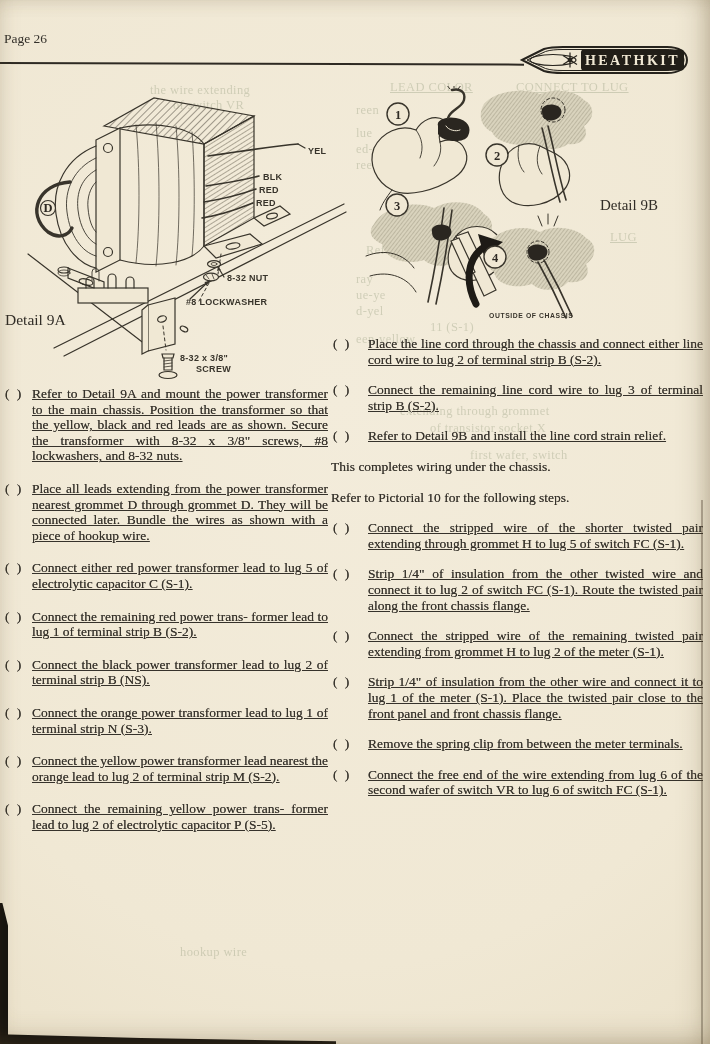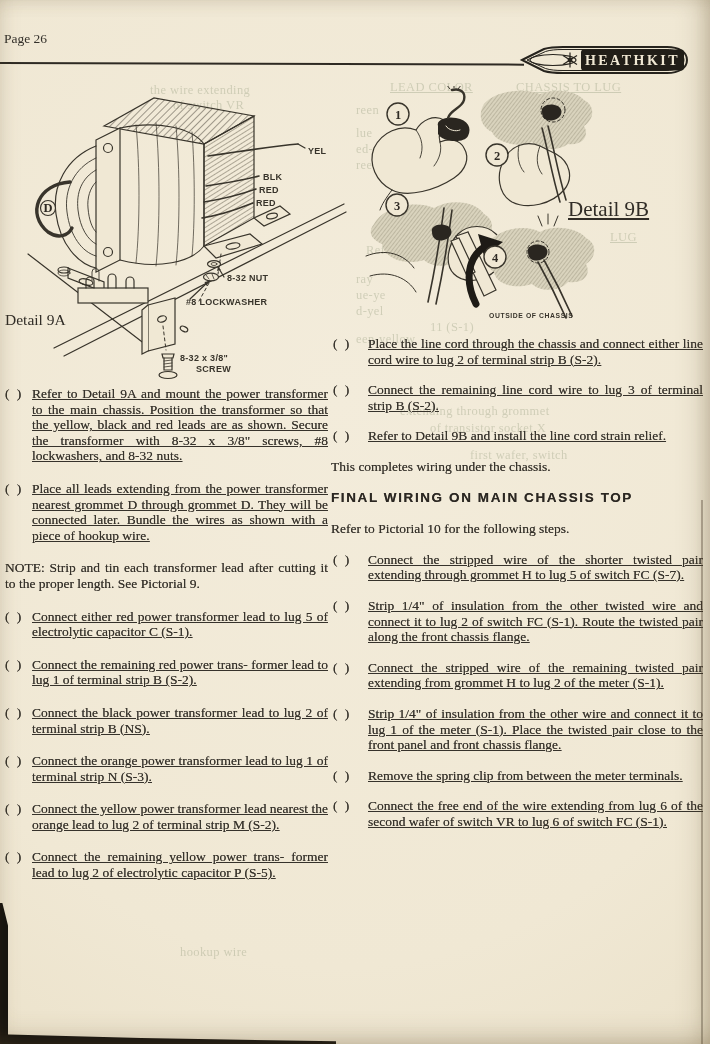--- a/index.html
+++ b/index.html
@@ -11,21 +11,21 @@
     box-shadow:inset -18px 0 28px -14px rgba(104,86,52,.38),
                inset 0 -20px 28px -16px rgba(104,86,52,.30),
                inset 14px 0 26px -18px rgba(104,86,52,.20),
                inset 0 12px 22px -16px rgba(104,86,52,.16);}
   #page-label{position:absolute;left:4px;top:31px;font-size:13.5px;color:#33302a;}
   #top-rule{position:absolute;left:0;top:62px;width:524px;height:0;
     border-top:2px solid #2e2a23;transform:rotate(.18deg);transform-origin:left top;}
   #brand-badge{position:absolute;left:515px;top:43px;}
   .caption{position:absolute;color:#312d27;}
   #cap9a{left:5px;top:311px;font-size:15.5px;}
-  #cap9b{left:568px;top:197px;font-size:21px;text-decoration:underline;}
+  #cap9b{left:600px;top:197px;font-size:15px;}
   .fig{position:absolute;}
   #fig9a{left:8px;top:86px;}
   #fig9b{left:356px;top:86px;}
   .col{position:absolute;font-size:13.5px;line-height:15.6px;color:#36322b;
        text-shadow:0 0 .4px rgba(54,50,43,.75);}
   .col-left{left:5px;top:386px;width:323px;}
   .col-right{left:331px;top:336px;width:372px;}
   .blk{margin-bottom:15px;}
   .col-left .blk{margin-bottom:17px;}
   .step{display:flex;}
@@ -55,21 +55,21 @@
 </style>
 </head>
 <body>
 
 <div id="page">
 
   <div>
       <span class="ghost" style="left: 150px; top: 83px;">the wire extending</span>
       <span class="ghost" style="left: 173px; top: 98px;">of switch VR</span>
       <span class="ghost u" style="left: 390px; top: 80px;">LEAD COLOR</span>
-      <span class="ghost u" style="left: 516px; top: 80px;">CHASSIS TO LUG</span>
+      <span class="ghost u" style="left: 516px; top: 80px;">CONNECT TO LUG</span>
       <span class="ghost" style="left: 356px; top: 103px;">reen</span>
       <span class="ghost" style="left: 356px; top: 126px;">lue</span>
       <span class="ghost" style="left: 356px; top: 142px;">ed-green</span>
       <span class="ghost" style="left: 356px; top: 158px;">reen-</span>
       <span class="ghost" style="left: 366px; top: 243px;">Refer to Pictorial 10 for the following</span>
       <span class="ghost u" style="left: 610px; top: 230px;">LUG</span>
       <span class="ghost" style="left: 356px; top: 272px;">ray</span>
       <span class="ghost" style="left: 356px; top: 288px; font-family: Liberation Serif, serif;">ue-ye</span>
       <span class="ghost" style="left: 356px; top: 304px;">d-yel</span>
       <span class="ghost" style="left: 356px; top: 320px; margin-top: 12px;">een-yellow</span>
@@ -283,21 +283,20 @@
 
   <div class="col col-left">
       <div class="blk step">
     <span class="cb">( )</span>
     <span class="body">Refer to Detail 9A and mount the power transformer to the main chassis. Position the transformer so that the yellow, black and red leads are as shown. Secure the transformer with 8-32 x 3/8" screws, #8 lockwashers, and 8-32 nuts.</span>
   </div>
       <div class="blk step">
     <span class="cb">( )</span>
     <span class="body">Place all leads extending from the power transformer nearest grommet D through grommet D. They will be connected later. Bundle the wires as shown with a piece of hookup wire.</span>
   </div>
-      <div class="blk note">NOTE: Strip and tin each transformer lead after cutting it to the proper length. See Pictorial 9.</div>
       <div class="blk step">
     <span class="cb">( )</span>
     <span class="body">Connect either red power transformer lead to lug 5 of electrolytic capacitor C (S-1).</span>
   </div>
       <div class="blk step">
     <span class="cb">( )</span>
     <span class="body">Connect the remaining red power trans- former lead to lug 1 of terminal strip B (S-2).</span>
   </div>
       <div class="blk step">
     <span class="cb">( )</span>
@@ -323,25 +322,24 @@
   </div>
       <div class="blk step">
     <span class="cb">( )</span>
     <span class="body">Connect the remaining line cord wire to lug 3 of terminal strip B (S-2).</span>
   </div>
       <div class="blk step">
     <span class="cb">( )</span>
     <span class="body">Refer to Detail 9B and install the line cord strain relief.</span>
   </div>
       <div class="blk plain">This completes wiring under the chassis.</div>
-      <div class="blk heading">FINAL WIRING ON MAIN CHASSIS TOP</div>
       <div class="blk plain">Refer to Pictorial 10 for the following steps.</div>
       <div class="blk step">
     <span class="cb">( )</span>
-    <span class="body">Connect the stripped wire of the shorter twisted pair extending through grommet H to lug 5 of switch FC (S-7).</span>
+    <span class="body">Connect the stripped wire of the shorter twisted pair extending through grommet H to lug 5 of switch FC (S-1).</span>
   </div>
       <div class="blk step">
     <span class="cb">( )</span>
     <span class="body">Strip 1/4" of insulation from the other twisted wire and connect it to lug 2 of switch FC (S-1). Route the twisted pair along the front chassis flange.</span>
   </div>
       <div class="blk step">
     <span class="cb">( )</span>
     <span class="body">Connect the stripped wire of the remaining twisted pair extending from grommet H to lug 2 of the meter (S-1).</span>
   </div>
       <div class="blk step">

